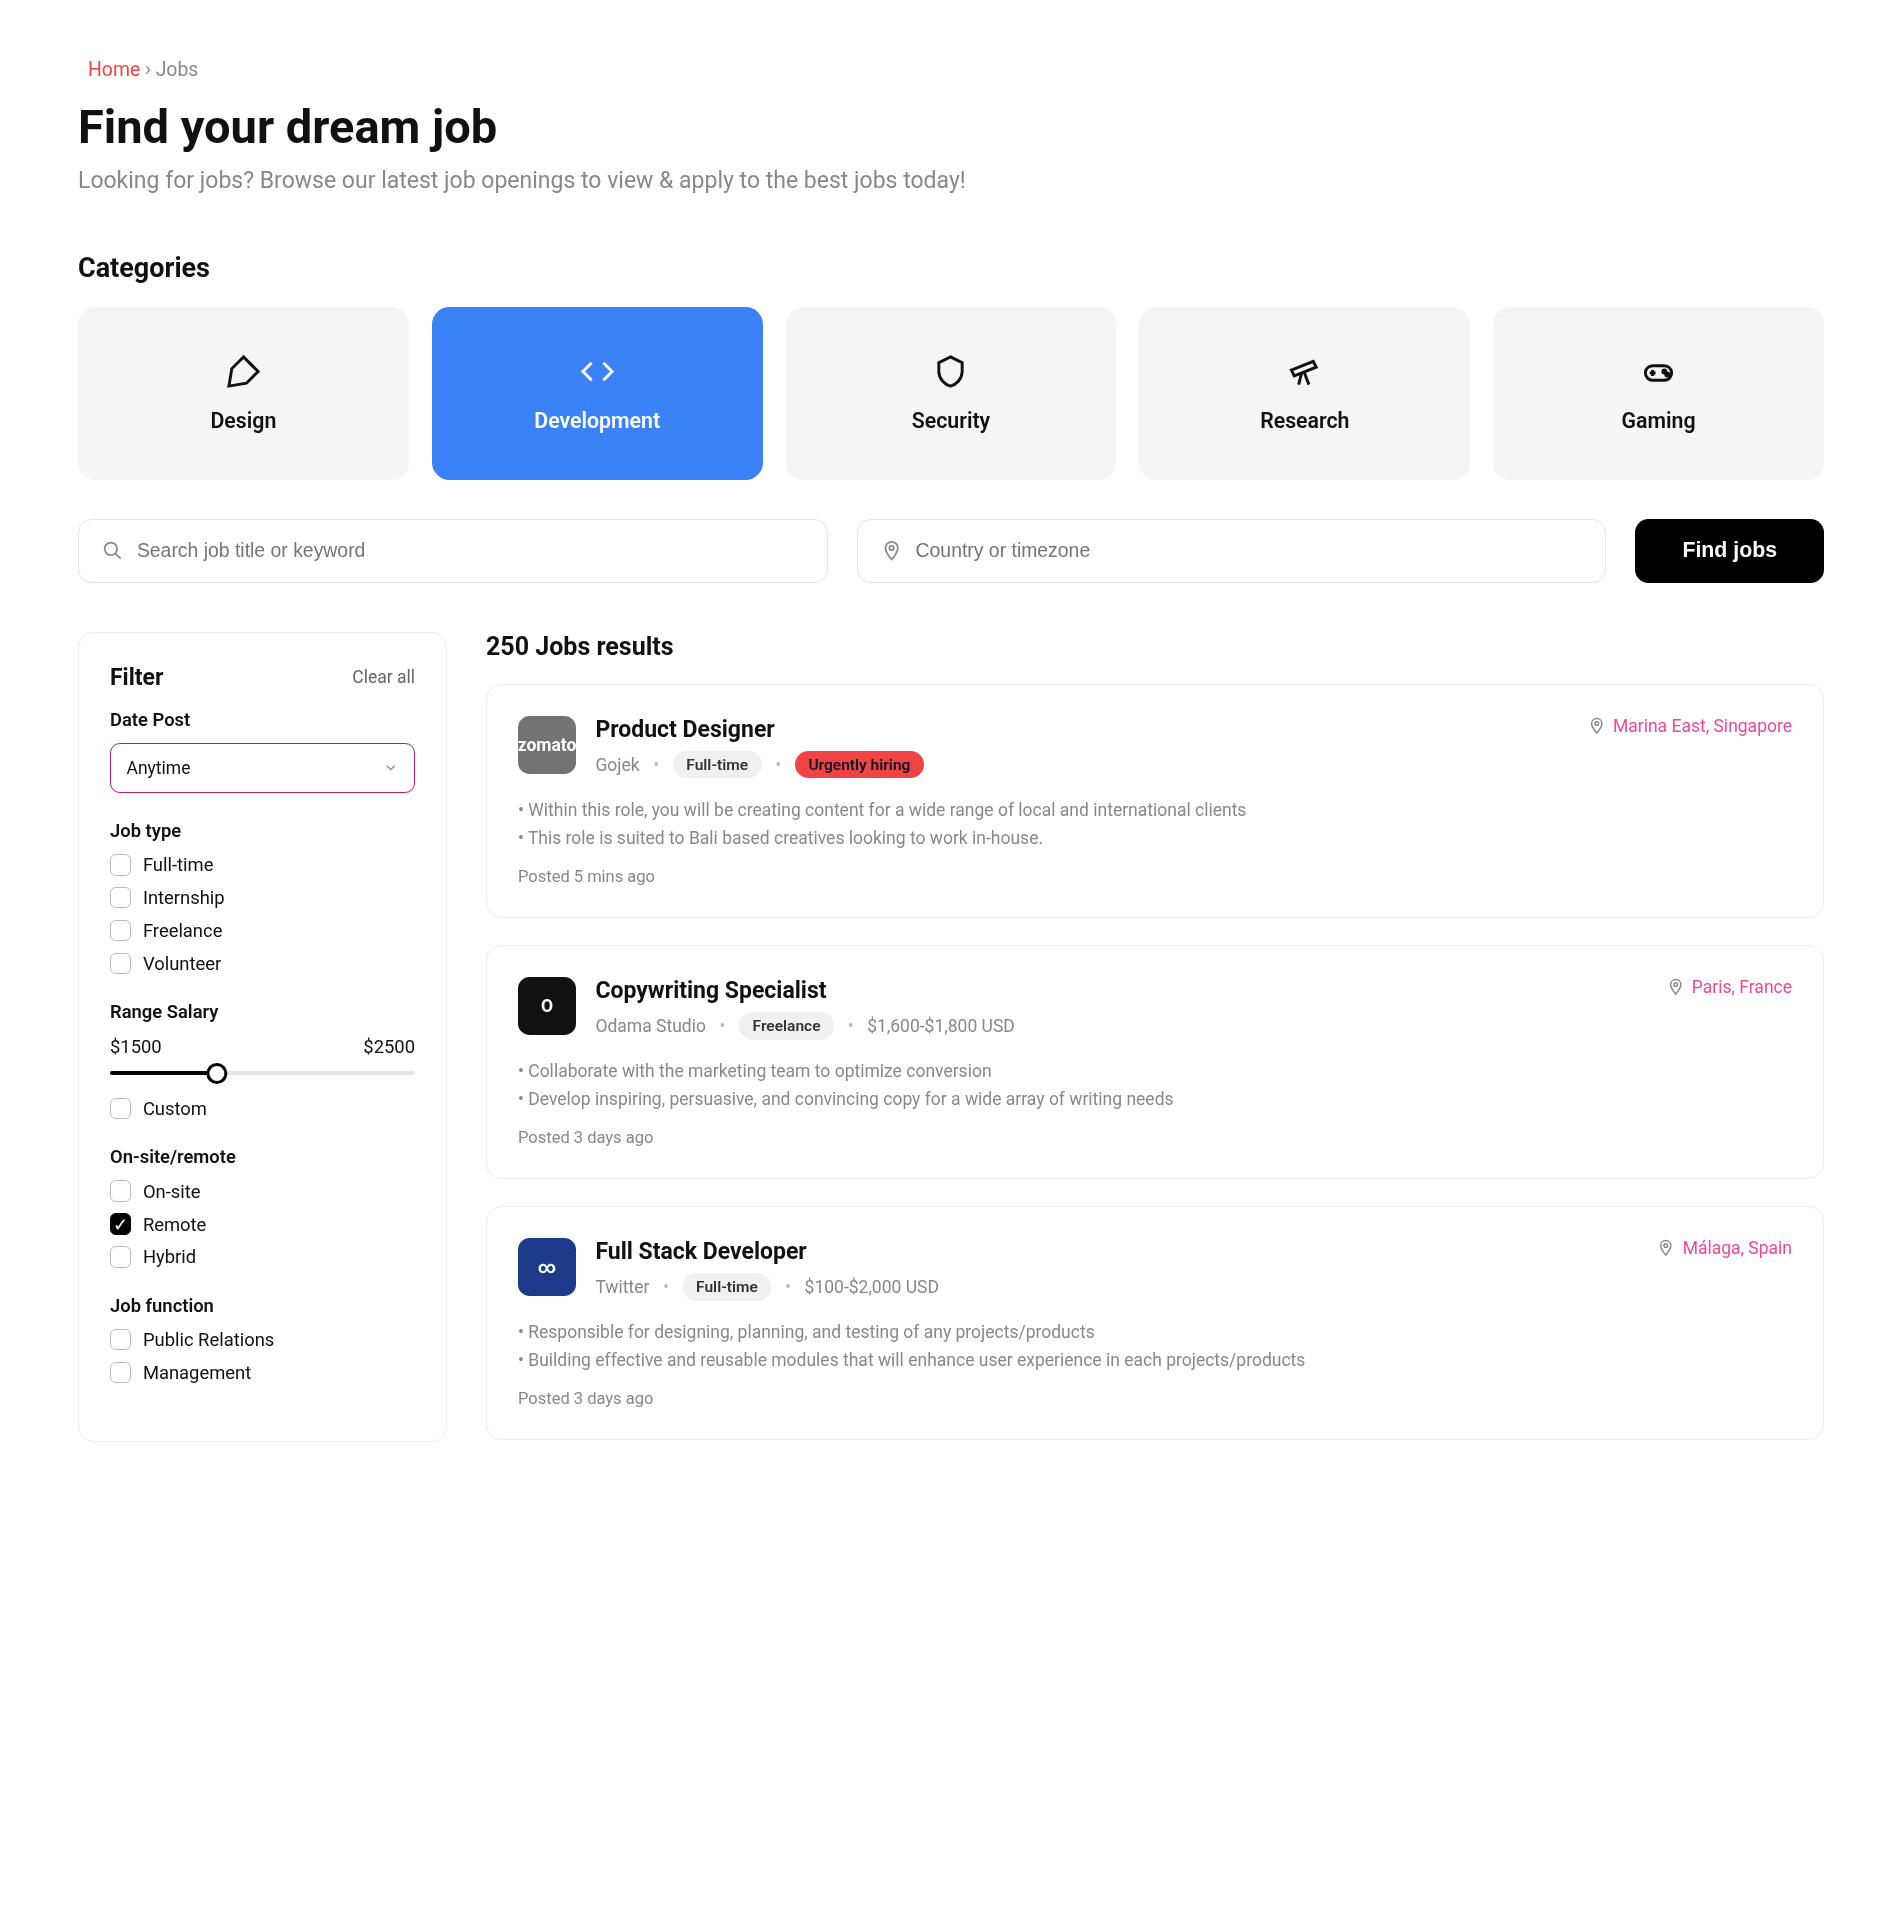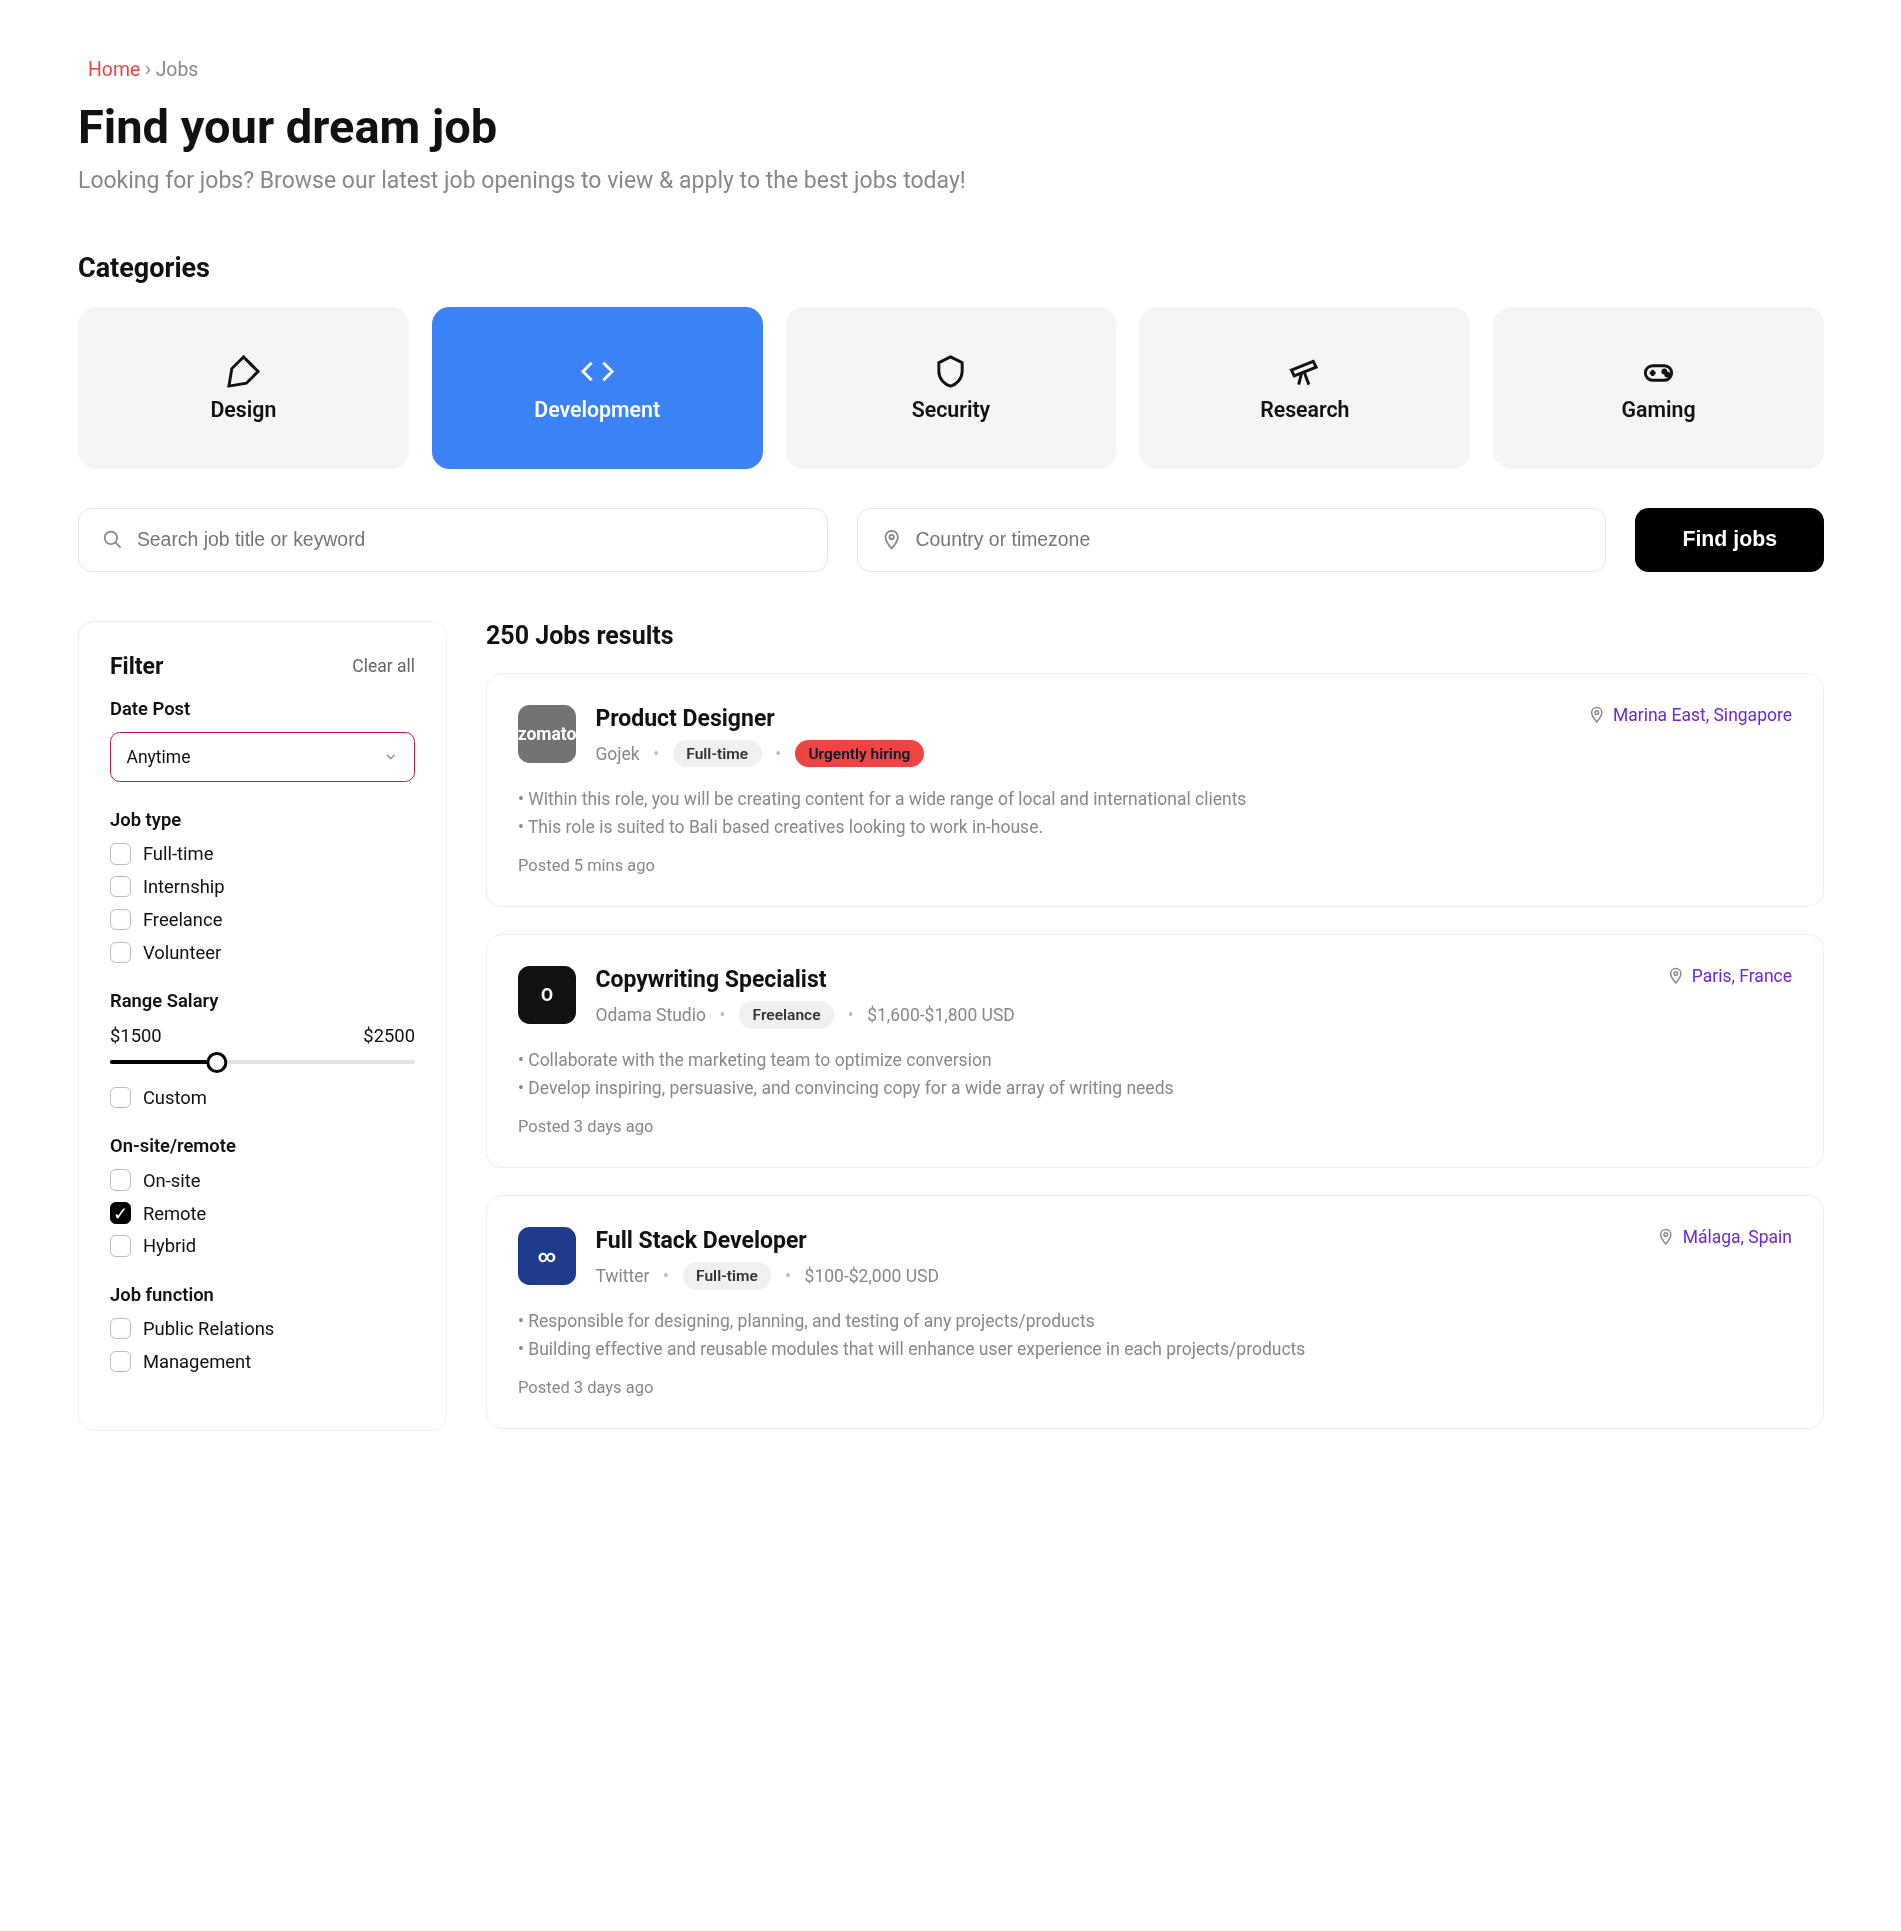--- a/index.html
+++ b/index.html
@@ -20,21 +20,21 @@
   .categories { display: flex; gap: 23px; margin-bottom: 39px; }
   .cat-card {
     flex: 1;
     background: #f5f5f5;
     border-radius: 17.5px;
     padding: 47px 19.4px;
     display: flex;
     flex-direction: column;
     align-items: center;
     justify-content: center;
-    gap: 8px;
+    gap: 19px;
     cursor: pointer;
     font-size: 21.3px;
     font-weight: 600;
   }
   .cat-card.active { background: #3b82f6; color: #fff; }
   .cat-card svg { width: 35px; height: 35px; }
 
   .search-row { display: flex; gap: 29px; margin-bottom: 49px; }
   .search-input {
     flex: 1;
@@ -109,21 +109,21 @@
     font-size: 17.5px; font-weight: 700; color: #fff;
     flex-shrink: 0;
   }
   .job-head-text { flex: 1; }
   .job-title { font-size: 23px; font-weight: 700; margin-bottom: 7.8px; }
   .job-meta { display: flex; align-items: center; gap: 13.6px; font-size: 17.5px; color: #888; flex-wrap: wrap; }
   .dot { color: #bbb; }
   .badge { padding: 4.9px 13.6px; border-radius: 969px; font-size: 15.5px; font-weight: 600; }
   .badge-gray { background: #f0f0f0; color: #333; }
   .badge-red { background: #ef4444; color: #0f172a; }
-  .job-loc { position: absolute; top: 31px; right: 31px; display: flex; align-items: center; gap: 7.8px; font-size: 17.5px; color: #6d28d9; }
+  .job-loc { position: absolute; top: 31px; right: 31px; display: flex; align-items: center; gap: 7.8px; font-size: 17.5px; color: #ec4899; }
   .job-bullets { margin-bottom: 19.4px; }
   .job-bullets li { list-style: none; font-size: 17.5px; color: #888; margin-bottom: 7.8px; }
   .job-bullets li::before { content: "• "; }
   .posted { font-size: 16.5px; color: #888; }
 </style>
 </head>
 <body>
 
 <div class="breadcrumb">
   <a>Home</a>

